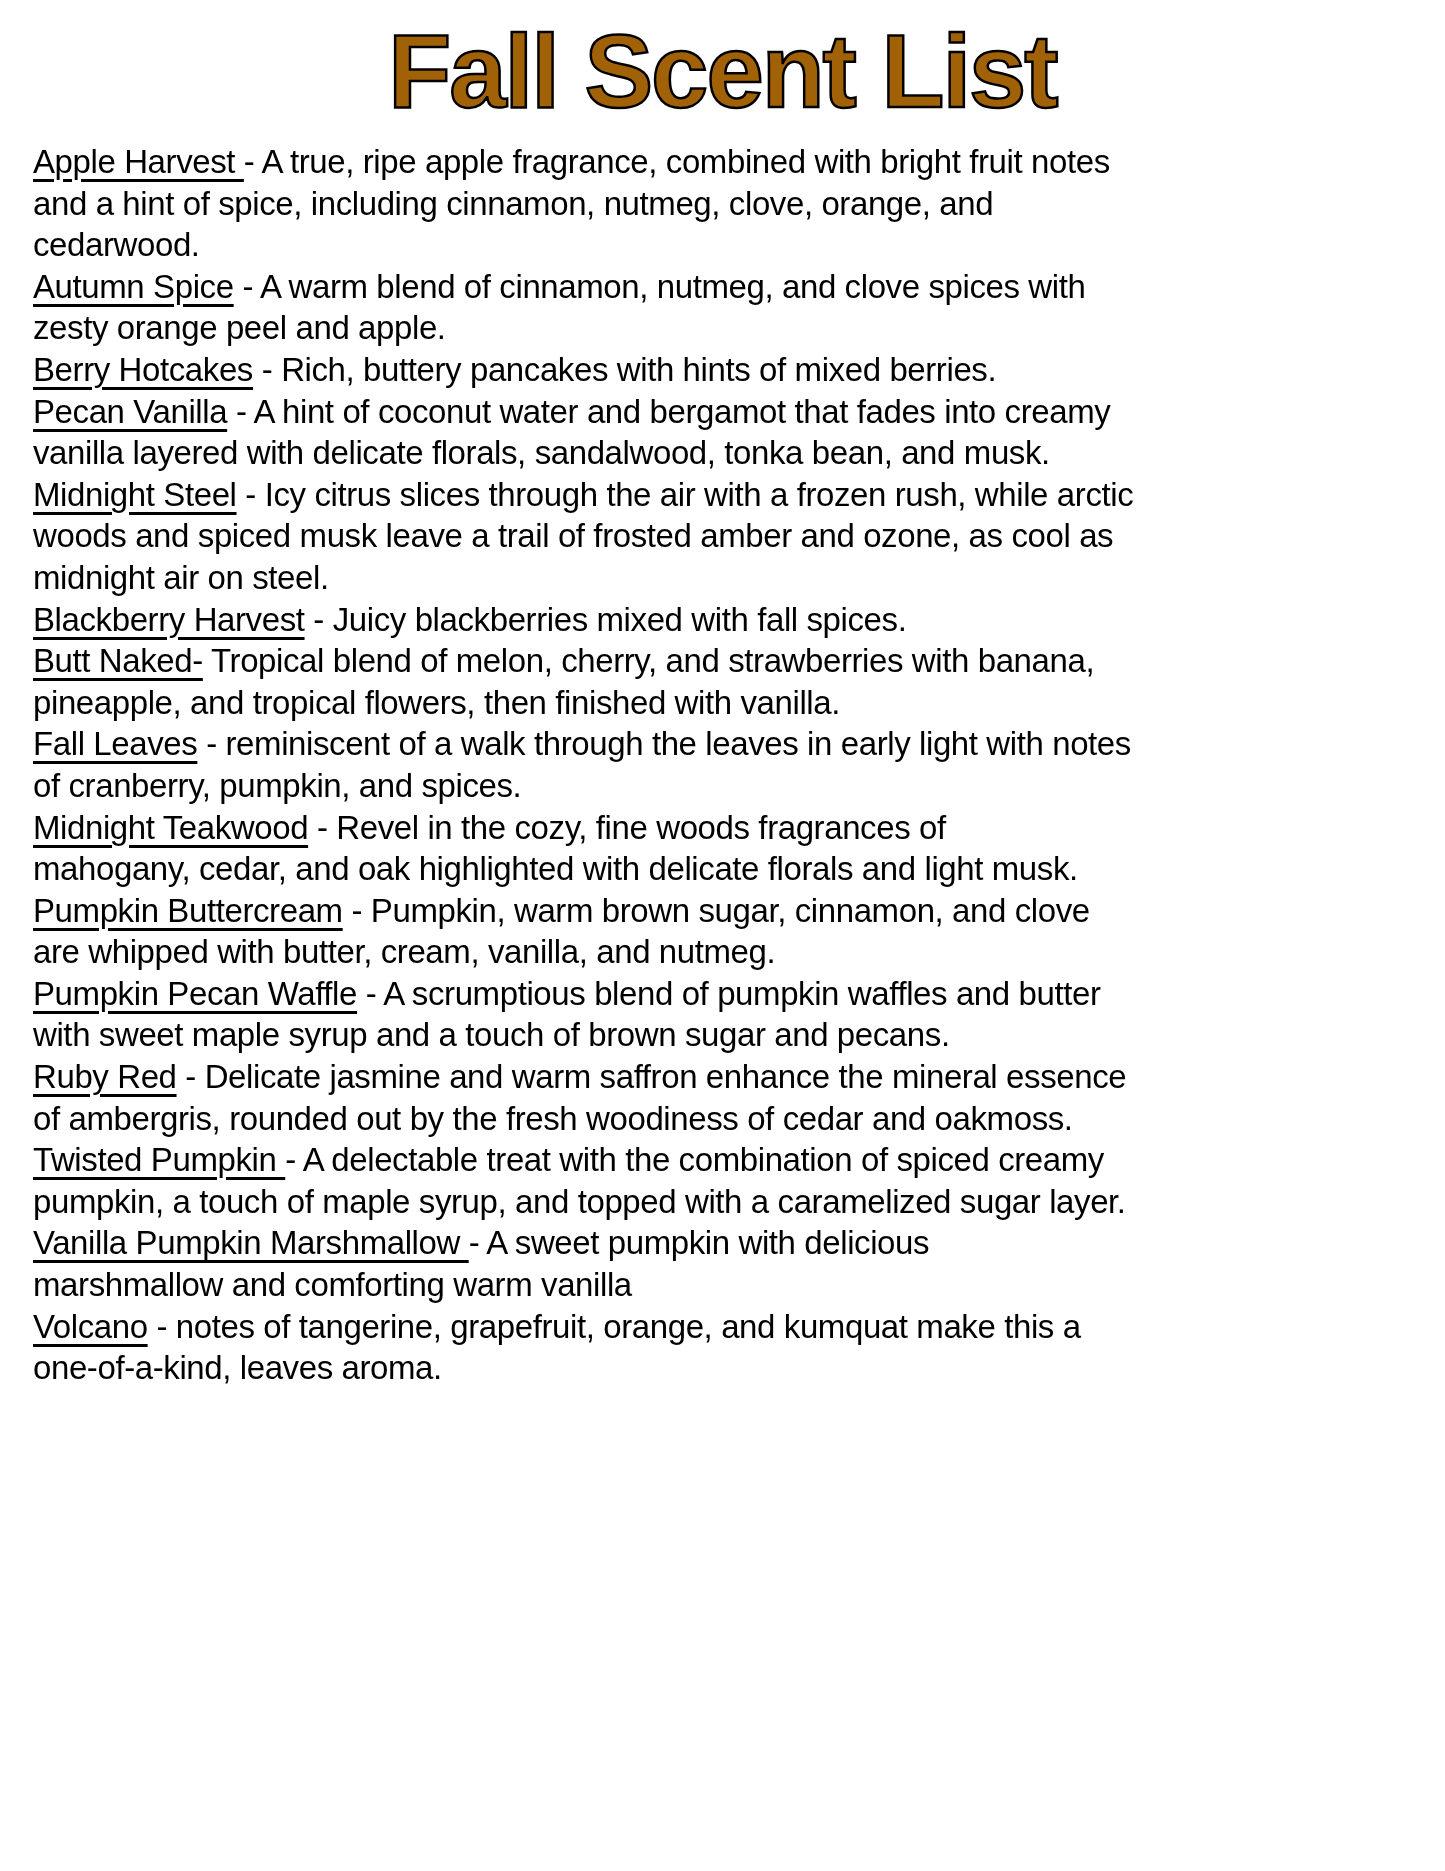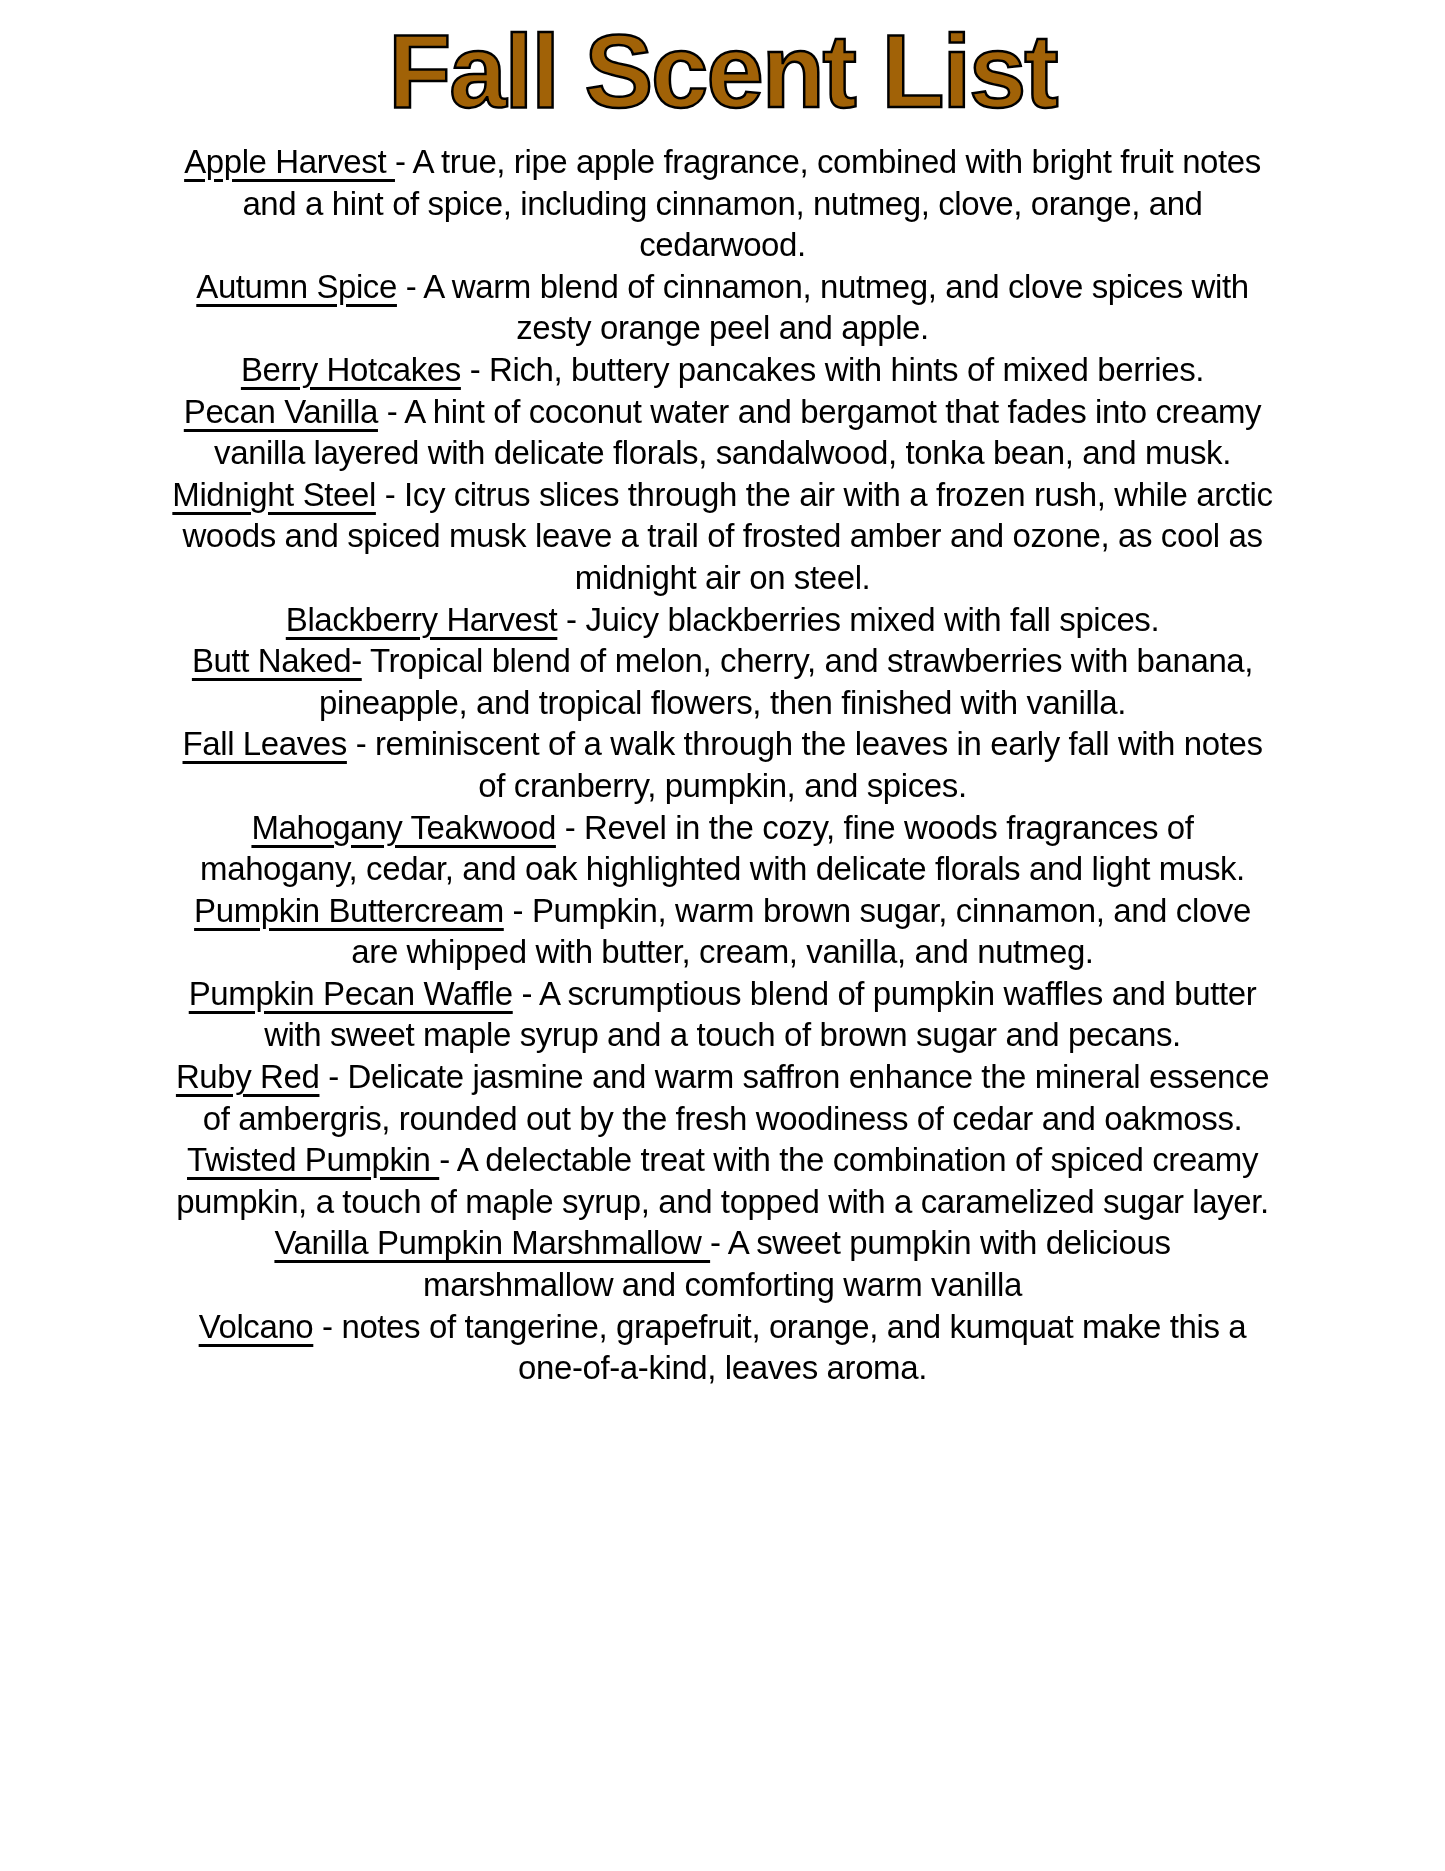--- a/index.html
+++ b/index.html
@@ -38,21 +38,20 @@
     margin-top: 18px;
     padding: 0 33px;
     font-size: 33px;
     line-height: 41.6px;
     letter-spacing: -0.4px;
     color: #000;
   }
   p.scent-entry {
     margin: 0;
     padding: 0;
-    text-align: center;
   }
   .scent-name {
     text-decoration: underline;
     text-decoration-thickness: 3px;
     text-underline-offset: 6px;
     white-space: pre-wrap;
   }
   .scent-sep {
     white-space: pre-wrap;
   }
@@ -85,25 +84,25 @@
 
     <p class="scent-entry"><span class="scent-name">Midnight Steel</span><span class="scent-sep"> - </span><span class="scent-desc">Icy citrus slices through the air with a frozen rush, while arctic
 woods and spiced musk leave a trail of frosted amber and ozone, as cool as
 midnight air on steel.</span></p>
 
     <p class="scent-entry"><span class="scent-name">Blackberry Harvest</span><span class="scent-sep"> - </span><span class="scent-desc">Juicy blackberries mixed with fall spices.</span></p>
 
     <p class="scent-entry"><span class="scent-name">Butt Naked-</span><span class="scent-sep"> </span><span class="scent-desc">Tropical blend of melon, cherry, and strawberries with banana,
 pineapple, and tropical flowers, then finished with vanilla.</span></p>
 
-    <p class="scent-entry"><span class="scent-name">Fall Leaves</span><span class="scent-sep"> - </span><span class="scent-desc">reminiscent of a walk through the leaves in early fall with notes
+    <p class="scent-entry"><span class="scent-name">Fall Leaves</span><span class="scent-sep"> - </span><span class="scent-desc">reminiscent of a walk through the leaves in early light with notes
 of cranberry, pumpkin, and spices.</span></p>
 
 
-    <p class="scent-entry"><span class="scent-name">Mahogany Teakwood</span><span class="scent-sep"> - </span><span class="scent-desc">Revel in the cozy, fine woods fragrances of
+    <p class="scent-entry"><span class="scent-name">Midnight Teakwood</span><span class="scent-sep"> - </span><span class="scent-desc">Revel in the cozy, fine woods fragrances of
 mahogany, cedar, and oak highlighted with delicate florals and light musk.</span></p>
 
     <p class="scent-entry"><span class="scent-name">Pumpkin Buttercream</span><span class="scent-sep"> - </span><span class="scent-desc">Pumpkin, warm brown sugar, cinnamon, and clove
 are whipped with butter, cream, vanilla, and nutmeg.</span></p>
 
     <p class="scent-entry"><span class="scent-name">Pumpkin Pecan Waffle</span><span class="scent-sep"> - </span><span class="scent-desc">A scrumptious blend of pumpkin waffles and butter
 with sweet maple syrup and a touch of brown sugar and pecans.</span></p>
 
     <p class="scent-entry"><span class="scent-name">Ruby Red</span><span class="scent-sep"> - </span><span class="scent-desc">Delicate jasmine and warm saffron enhance the mineral essence
 of ambergris, rounded out by the fresh woodiness of cedar and oakmoss.</span></p>

